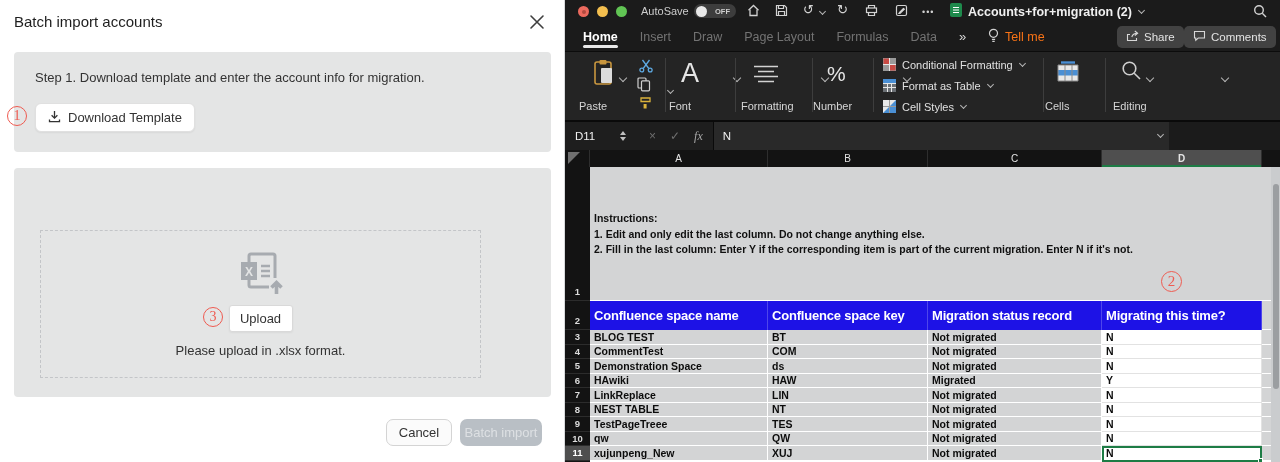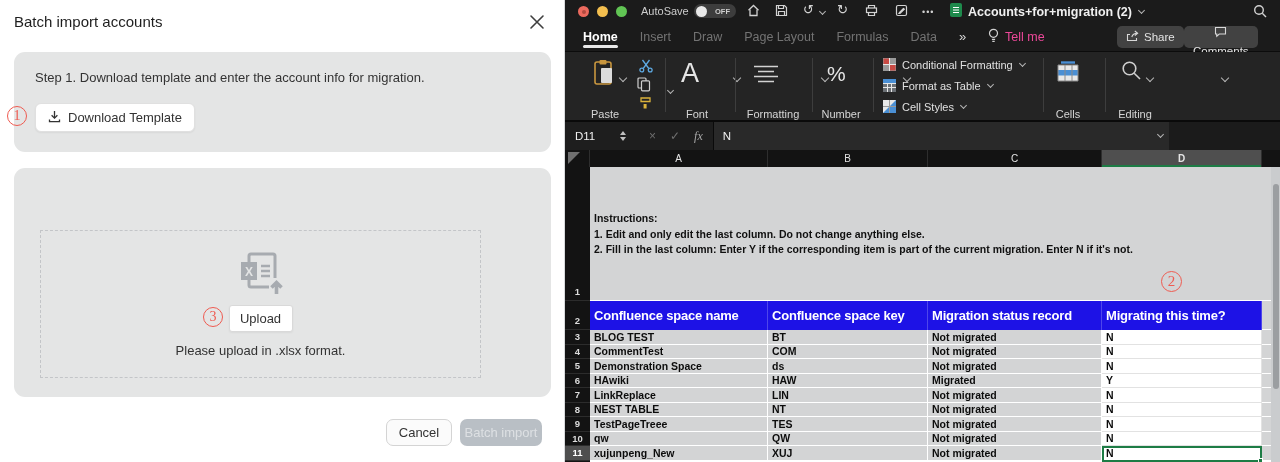--- a/index.html
+++ b/index.html
@@ -4,21 +4,21 @@
 <style>
   * { margin:0; padding:0; box-sizing:border-box; }
   html,body { width:1280px; height:462px; overflow:hidden; font-family:"Liberation Sans",sans-serif; background:#fff; }
   .abs { position:absolute; }
 
   
   .dialog { position:absolute; left:0; top:0; width:565px; height:462px; background:#fff; border-right:1px solid #d8dadc; }
   .dlg-title { position:absolute; left:14px; top:13px; font-size:15px; font-weight:500; color:#1e1e1e; }
   .close-x { position:absolute; right:18px; top:13px; width:18px; height:18px; cursor:pointer; }
   .close-x svg { display:block; }
-  .stepbox { position:absolute; left:14px; width:537px; background:#e4e5e5; border-radius:11px; }
+  .stepbox { position:absolute; left:14px; width:537px; background:#e4e5e5; border-radius:4px; }
   .step1 { top:52px; height:100px; }
   .step2 { top:168px; height:229px; }
   .step-head { position:absolute; left:21px; top:18px; font-size:13px; font-weight:500; color:#333; }
   .dl-btn { position:absolute; left:21px; top:51px; height:29px; padding:0 12px; background:#fff;
             border:1px solid #e0e0e0; border-radius:6px; font-size:13px; color:#333;
             display:flex; align-items:center; gap:7px; cursor:pointer; font-family:inherit;
             box-shadow:0 1px 2px rgba(0,0,0,.06); }
   .dropzone { position:absolute; left:26px; top:62px; width:441px; height:148px; border:1px dashed #c3c5c8; }
   .xlsx-ic { position:absolute; left:50%; top:20px; transform:translateX(-50%); }
   .up-btn { position:absolute; left:50%; top:74px; transform:translateX(-50%); width:64px; height:27px;
@@ -56,28 +56,28 @@
   .chev::before { content:""; position:absolute; left:1px; top:0; width:5px; height:5px;
                   border-right:1.4px solid #b5b5b5; border-bottom:1.4px solid #b5b5b5; transform:rotate(45deg); }
   .chev.sm::before { width:4px; height:4px; border-width:1.2px; }
 
   
   .tabsrow { position:absolute; left:0; top:22px; width:715px; height:30px; background:#1b1b1b; display:flex; align-items:center; padding-left:18px; gap:22px; border-bottom:1px solid #0c0c0c; }
   .tab { font-size:12.5px; color:#737373; cursor:pointer; position:relative; padding:6px 0; }
   .tab.active { font-weight:bold; color:#fff; }
   .tab.active::after { content:""; position:absolute; left:0; right:0; bottom:2px; height:2.5px; background:#e8e8e8; border-radius:2px; }
   .overflow-ch { font-size:13px; color:#d8d8d8; cursor:pointer; }
-  .tellme { display:flex; align-items:center; gap:6px; color:#ec4899; font-size:12.5px; cursor:pointer; }
+  .tellme { display:flex; align-items:center; gap:6px; color:#f97316; font-size:12.5px; cursor:pointer; }
   .tr-btn { position:absolute; top:4px; height:22px; background:#424242; border-radius:5px; display:flex; align-items:center; gap:5px; padding:0 9px; font-size:11.5px; color:#e3e3e3; cursor:pointer; }
-  .share-btn { left:552px; } .comments-btn { left:619px;flex-direction:column; }
+  .share-btn { left:552px; } .comments-btn { left:619px; }
 
   
   .ribbon { position:absolute; left:0; top:52px; width:715px; height:70px; background:#242424; border-bottom:2px solid #0a0a0a; }
   .rsep { position:absolute; top:6px; bottom:8px; width:1px; background:#3d3d3d; }
-  .rlabel { position:absolute; top:56px; font-size:11px; color:#d6d6d6; text-align:center; }
+  .rlabel { position:absolute; top:48px; font-size:11px; color:#d6d6d6; text-align:left; }
   .rtxt { position:absolute; font-size:11px; color:#e0e0e0; display:flex; align-items:center; gap:6px; cursor:pointer; }
   .bigA { position:absolute; font-size:27px; font-weight:300; color:#e5e5e5; font-family:"Liberation Sans",sans-serif; line-height:28px; }
   .pct { position:absolute; font-size:21px; font-weight:300; color:#e5e5e5; }
   .rgrp { cursor:pointer; }
 
   
   .formulabar { position:absolute; left:0; top:122px; width:604px; height:28px; background:#1e1e1e; display:flex; align-items:center; }
   .namebox { width:50px; padding-left:10px; font-size:11.5px; color:#f0f0f0; cursor:pointer; }
   .spinner { width:16px; display:flex; flex-direction:column; align-items:center; gap:2px; cursor:pointer; }
   .spin-up { width:0; height:0; border-left:3.5px solid transparent; border-right:3.5px solid transparent; border-bottom:4.5px solid #c0c0c0; }

